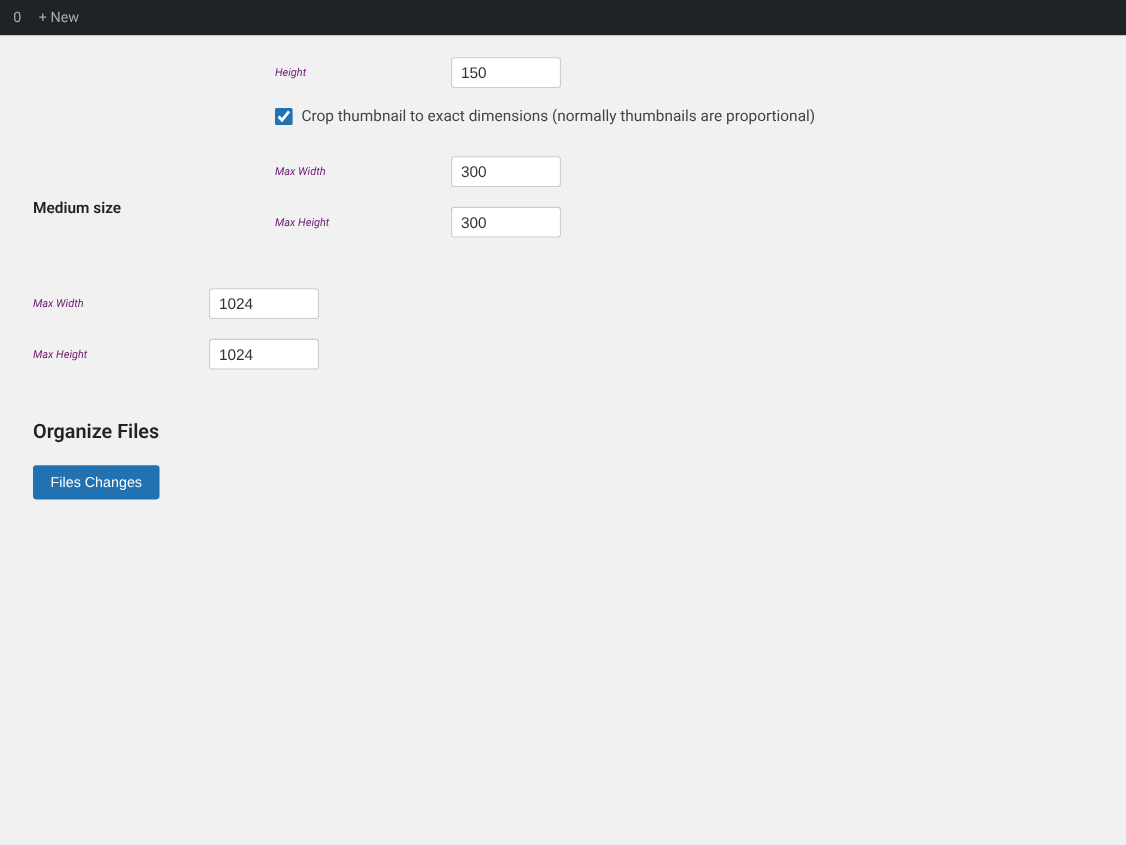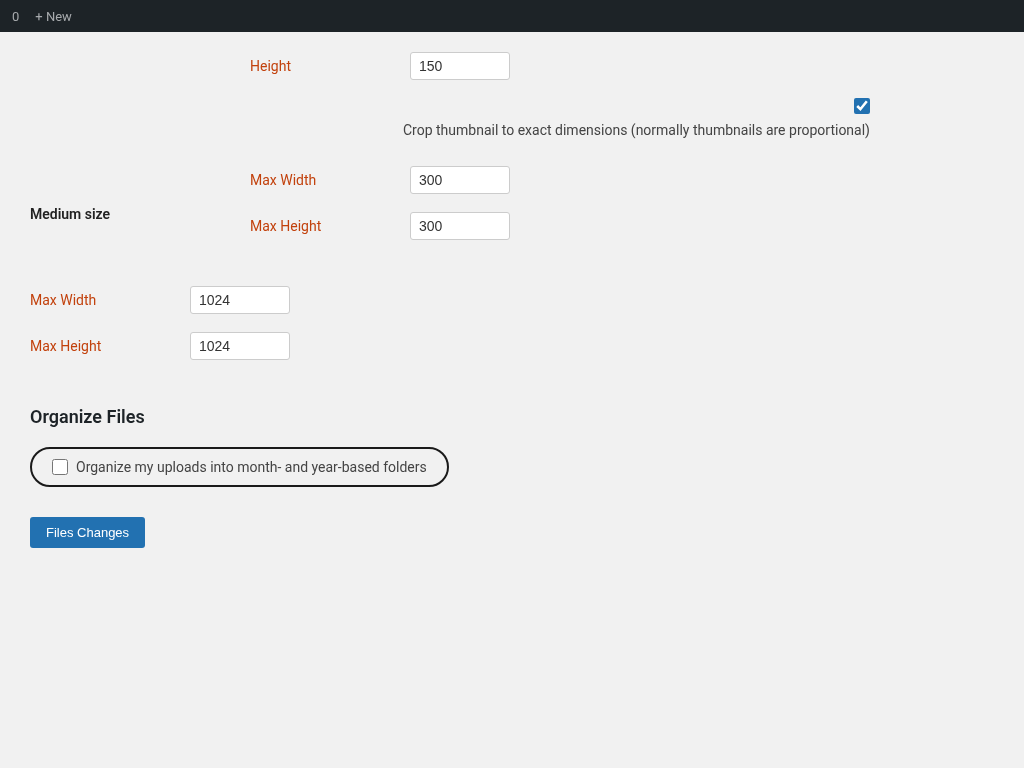--- a/index.html
+++ b/index.html
@@ -39,43 +39,43 @@
 
     .field-row {
       display: flex;
       align-items: center;
       margin-bottom: 18px;
       padding-left: 220px;
     }
 
     .field-row .field-label {
       width: 160px;
-      color: #c2410c;
-      font-size: 14px;
+      color: #701a75;
+      font-size: 10px;
       flex-shrink: 0;
+      font-style: italic;
     }
 
     .field-row input[type="text"],
     .field-row input[type="number"] {
       width: 100px;
       padding: 5px 8px;
       border: 1px solid #ccc;
       border-radius: 3px;
       background: #fff;
       font-size: 14px;
       color: #333;
     }
 
     .checkbox-row {
       display: flex;
-      align-items: flex-end;
+      align-items: flex-start;
       gap: 8px;
       margin-bottom: 18px;
       padding-left: 220px;
-      flex-direction: column;
     }
 
     .checkbox-row label {
       font-size: 14px;
       color: #444;
     }
 
     .section-with-label {
       display: flex;
       align-items: center;
@@ -200,23 +200,17 @@
           <span class="field-label">Max Height</span>
           <input type="number" value="1024" style="">
         </div>
       </div>
     </div>
   </div>
 
   <div class="section-block">
     <h2 class="uploading-section-title">Organize Files</h2>
 
-    <div class="organize-row">
-      <div class="organize-row-wrapper">
-        <input type="checkbox" style="">
-        <label>Organize my uploads into month- and year-based folders</label>
-      </div>
-    </div>
 
     <button class="save-button">Files Changes</button>
   </div>
 
 </div>
 
 </body></html>

